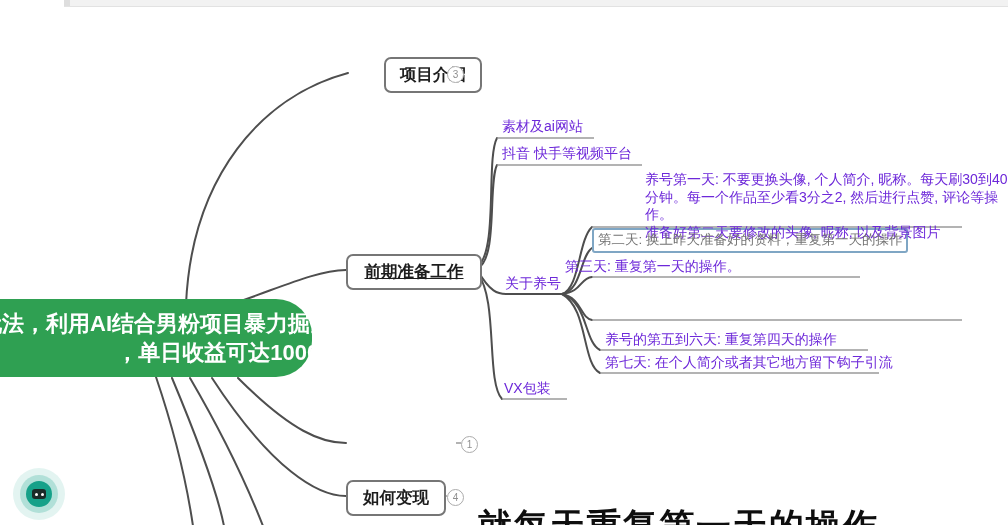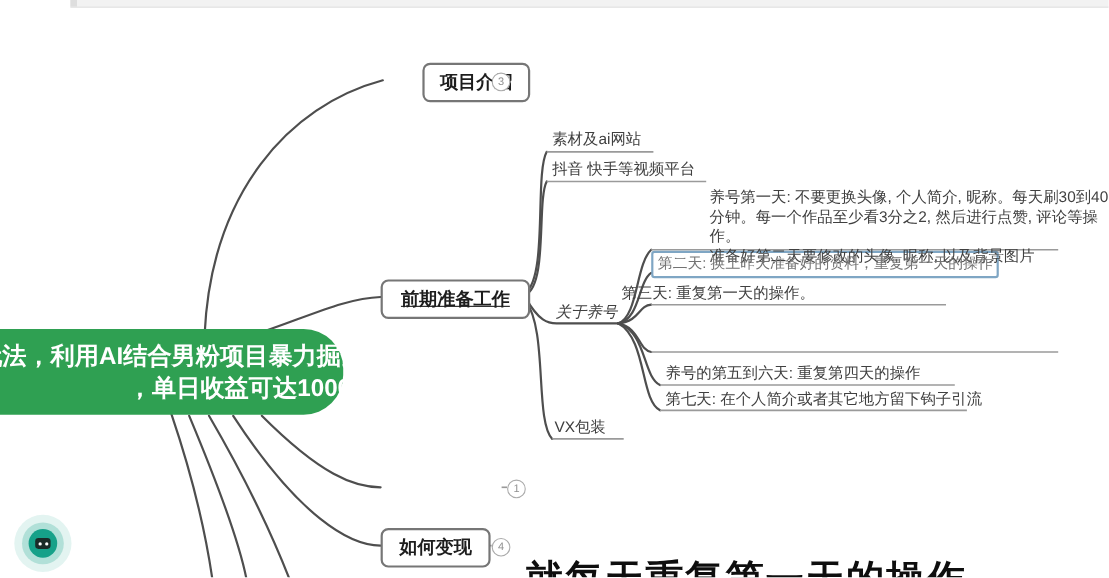--- a/index.html
+++ b/index.html
@@ -11,21 +11,21 @@
   .topbar-nub{position:absolute;left:0;top:0;width:6px;height:6px;background:#dedede;}
   .root-node{position:absolute;left:-60px;top:299px;width:372px;height:78px;background:#2fa052;
              border-radius:36px;z-index:3;color:#fff;font-weight:bold;font-size:22px;line-height:29px;}
   .root-text{position:absolute;left:40px;top:10px;white-space:nowrap;}
   .root-text .l2{display:block;margin-left:22px;text-align:right;}
   .topic{position:absolute;background:#fff;border:2px solid #767676;border-radius:7px;
          display:flex;align-items:center;justify-content:center;font-weight:bold;
          font-size:16.5px;color:#1d1d1d;z-index:3;white-space:nowrap;}
   .badge{position:absolute;width:15px;height:15px;border:1px solid #ababab;border-radius:50%;
          background:#fff;color:#8f8f8f;font-size:10px;line-height:15px;text-align:center;z-index:3;}
-  .line-node{position:absolute;color:#404040;font-size:14px;line-height:17.5px;z-index:3;
+  .line-node{position:absolute;color:#6d28d9;font-size:14px;line-height:17.5px;z-index:3;
              white-space:pre-line;}
   .sel-box{position:absolute;left:592px;top:228px;width:316px;height:25px;background:#fff;
            border:2px solid #7fa6c4;border-radius:3px;z-index:2;box-sizing:border-box;}
   .sel-text{position:absolute;left:598px;top:231px;color:#737373;font-size:13.5px;z-index:3;white-space:nowrap;}
   .subtitle{position:absolute;left:477px;top:503px;font-size:35px;font-weight:800;color:#0e0e0e;
             letter-spacing:1.5px;white-space:nowrap;z-index:4;}
   .assist{position:absolute;left:13px;top:468px;width:52px;height:52px;z-index:6;cursor:pointer;}
   .assist .ring1{position:absolute;left:0;top:0;width:52px;height:52px;border-radius:50%;
                  background:rgba(22,161,137,0.12);}
   .assist .ring2{position:absolute;left:7px;top:7px;width:38px;height:38px;border-radius:50%;
@@ -103,21 +103,21 @@
 
   <div class="badge" style="left:461px;top:436px;">1</div>
 
   <div class="topic" style="left:346px;top:480px;width:96px;height:32px;align-items:center;">
     <span>如何变现</span>
   </div>
   <div class="badge" style="left:447px;top:489px;">4</div>
 
   <div class="line-node" style="left:502px;top:118px;">素材及ai网站</div>
   <div class="line-node" style="left:502px;top:145px;">抖音 快手等视频平台</div>
-  <div class="line-node" style="left:505px;top:275px;font-style:italic;">关于养号</div>
+  <div class="line-node" style="left:505px;top:275px;">关于养号</div>
   <div class="line-node" style="left:504px;top:380px;">VX包装</div>
 
   <div class="line-node" style="left:597px;top:171px;width:380px;margin-left:48px;">养号第一天: 不要更换头像, 个人简介, 昵称。每天刷30到40
 分钟。每一个作品至少看3分之2, 然后进行点赞, 评论等操作。
 准备好第二天要修改的头像, 昵称, 以及背景图片</div>
 
   <div class="sel-box"></div>
   <div class="sel-text">第二天: 换上昨天准备好的资料，重复第一天的操作</div>
 
   <div class="line-node" style="left:565px;top:258px;">第三天: 重复第一天的操作。</div>

